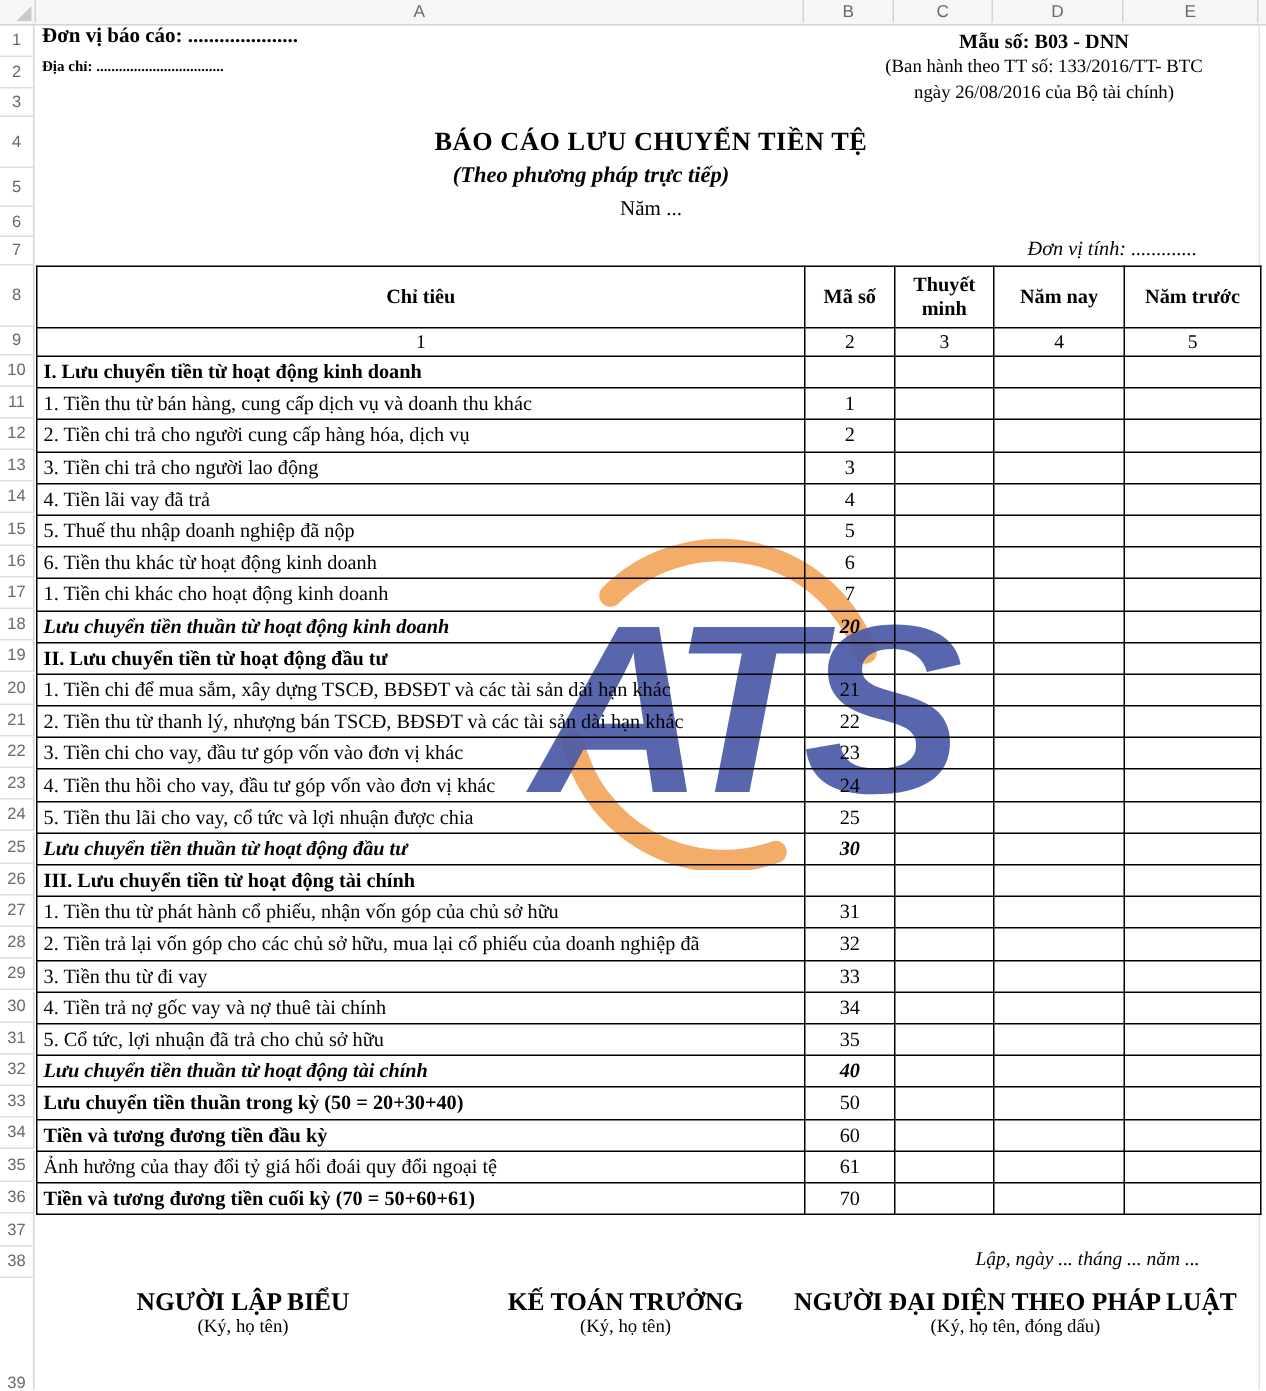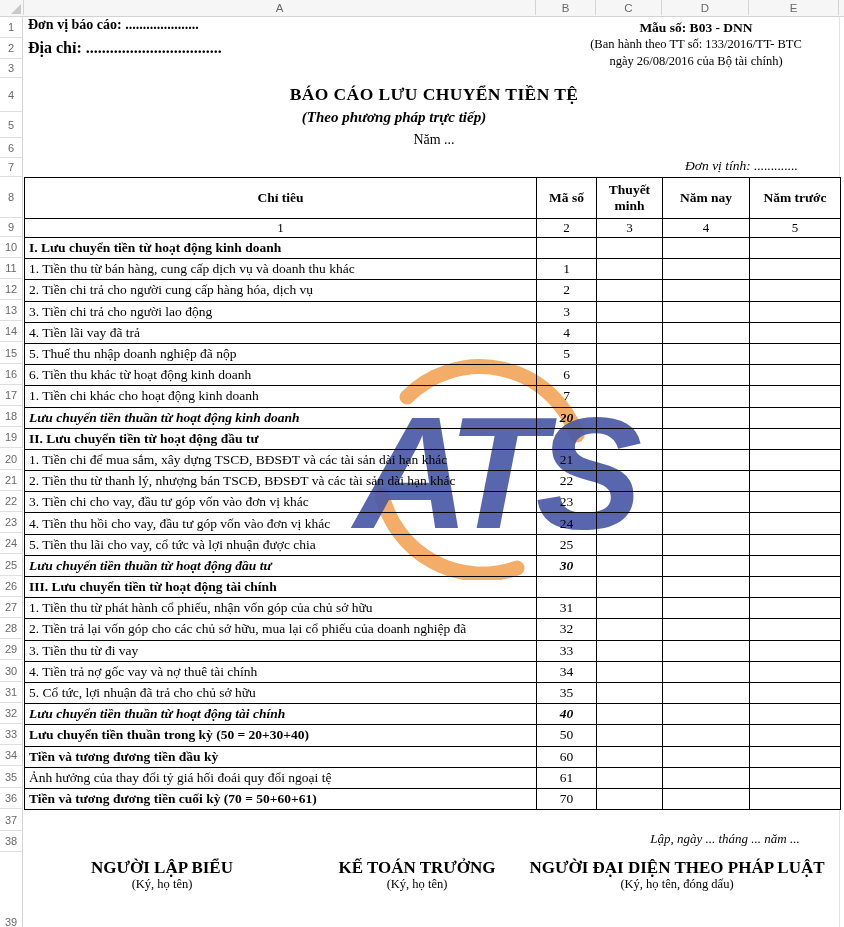--- a/index.html
+++ b/index.html
@@ -14,21 +14,21 @@
               border-right:1px solid #d4d4d4;box-sizing:border-box;}
   #select-all .tri{position:absolute;right:2px;bottom:1px;width:0;height:0;border-style:solid;
                    border-width:0 0 10px 10px;border-color:transparent transparent #c9c9c9 transparent;}
   #row-gutter{left:0;top:16px;width:24px;height:911px;overflow:hidden;}
   .row-cell{position:absolute;left:0;width:23px;display:flex;align-items:center;justify-content:center;
             font-size:11px;border-bottom:1px solid #dedede;border-right:1px solid #d4d4d4;box-sizing:border-box;}
   .vline{position:absolute;width:1px;background:#e3e3e3;z-index:0;}
   
   .abs{position:absolute;}
   #unit-label{left:28px;top:17px;font-size:14px;font-weight:bold;}
-  #addr-label{left:28px;top:39px;font-size:16px;font-weight:bold;}
+  #addr-label{left:28px;top:39px;font-size:10px;font-weight:bold;}
   #form-block{left:550px;top:19px;width:292px;text-align:center;line-height:17px;font-size:12.5px;}
   #form-no{font-size:13.5px;font-weight:bold;}
   #title{left:24px;top:84px;width:820px;text-align:center;font-size:17.5px;font-weight:bold;letter-spacing:.4px;}
   #subtitle{left:24px;top:109px;width:740px;text-align:center;font-size:15px;font-weight:bold;font-style:italic;}
   #year-line{left:24px;top:132px;width:820px;text-align:center;font-size:14px;}
   #uom{right:46px;top:158px;font-size:13.5px;font-style:italic;}
   
   #watermark{left:312px;top:350px;z-index:1;opacity:.93;}
   
   #tbl-wrap{left:24px;top:177px;z-index:2;}

